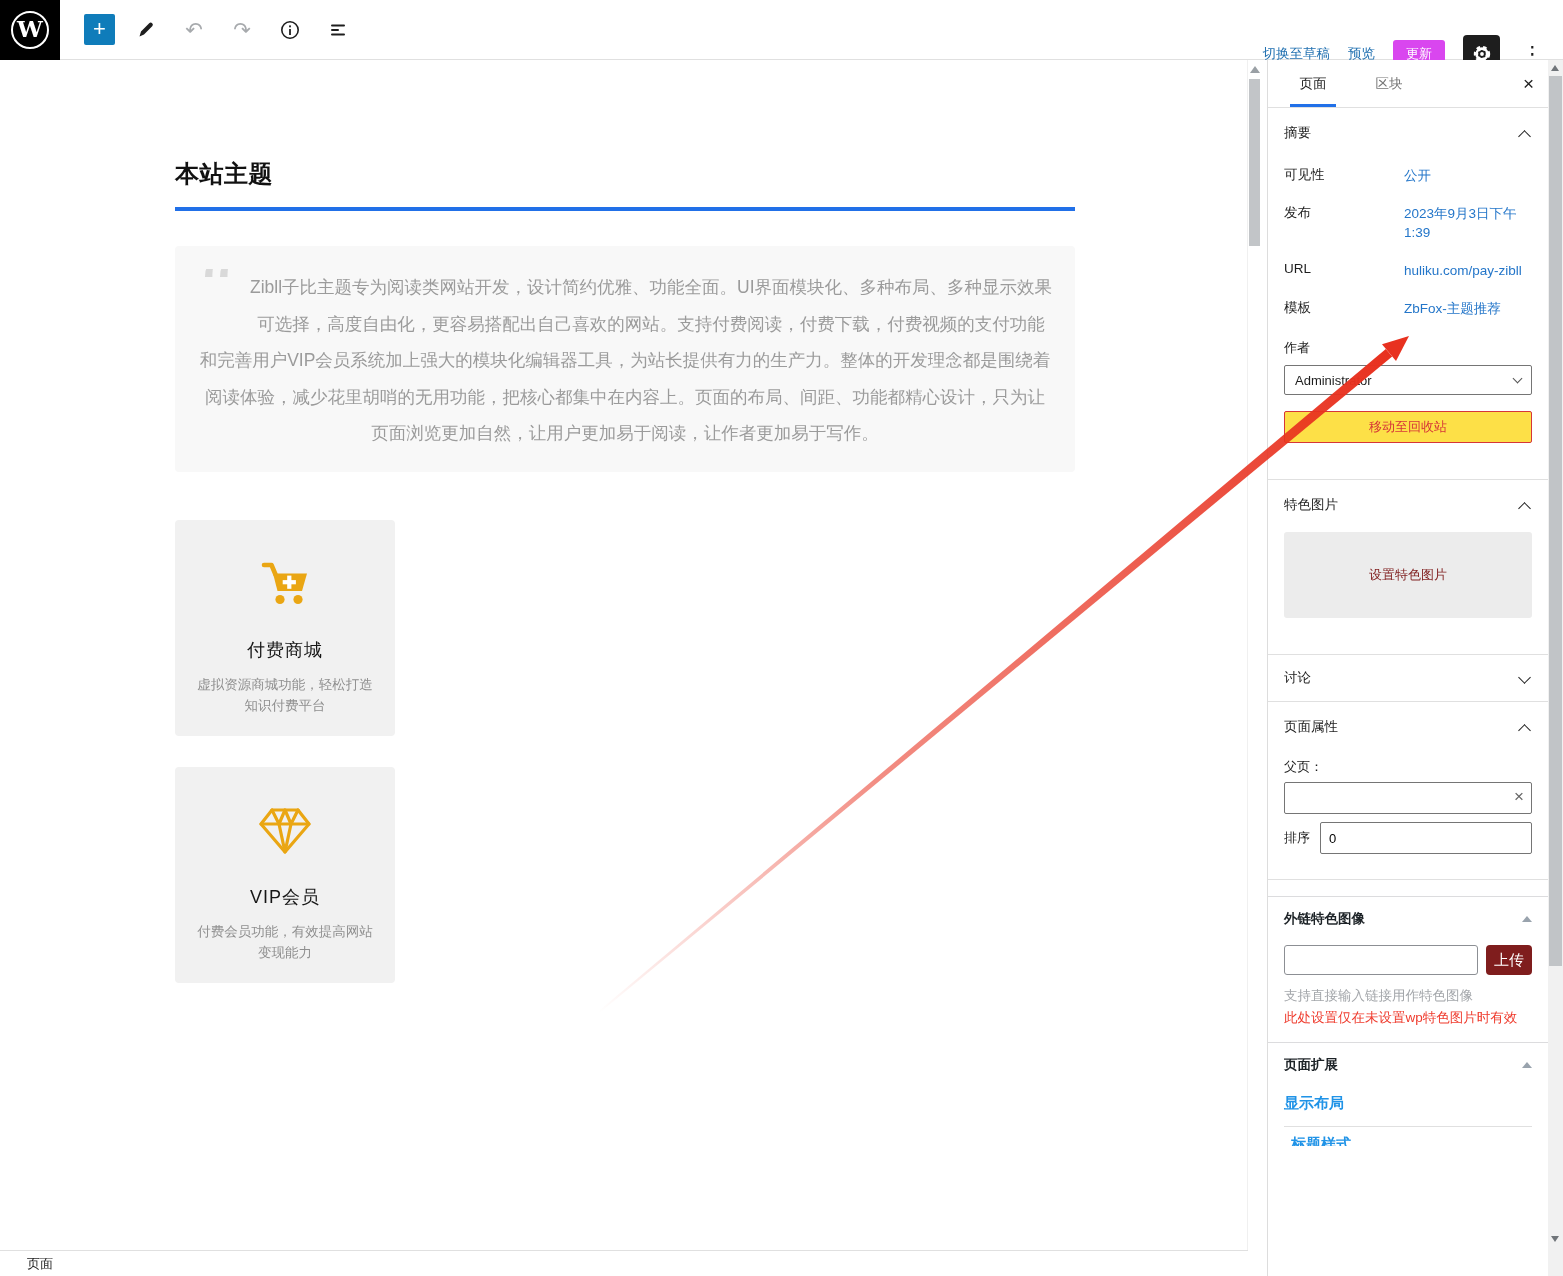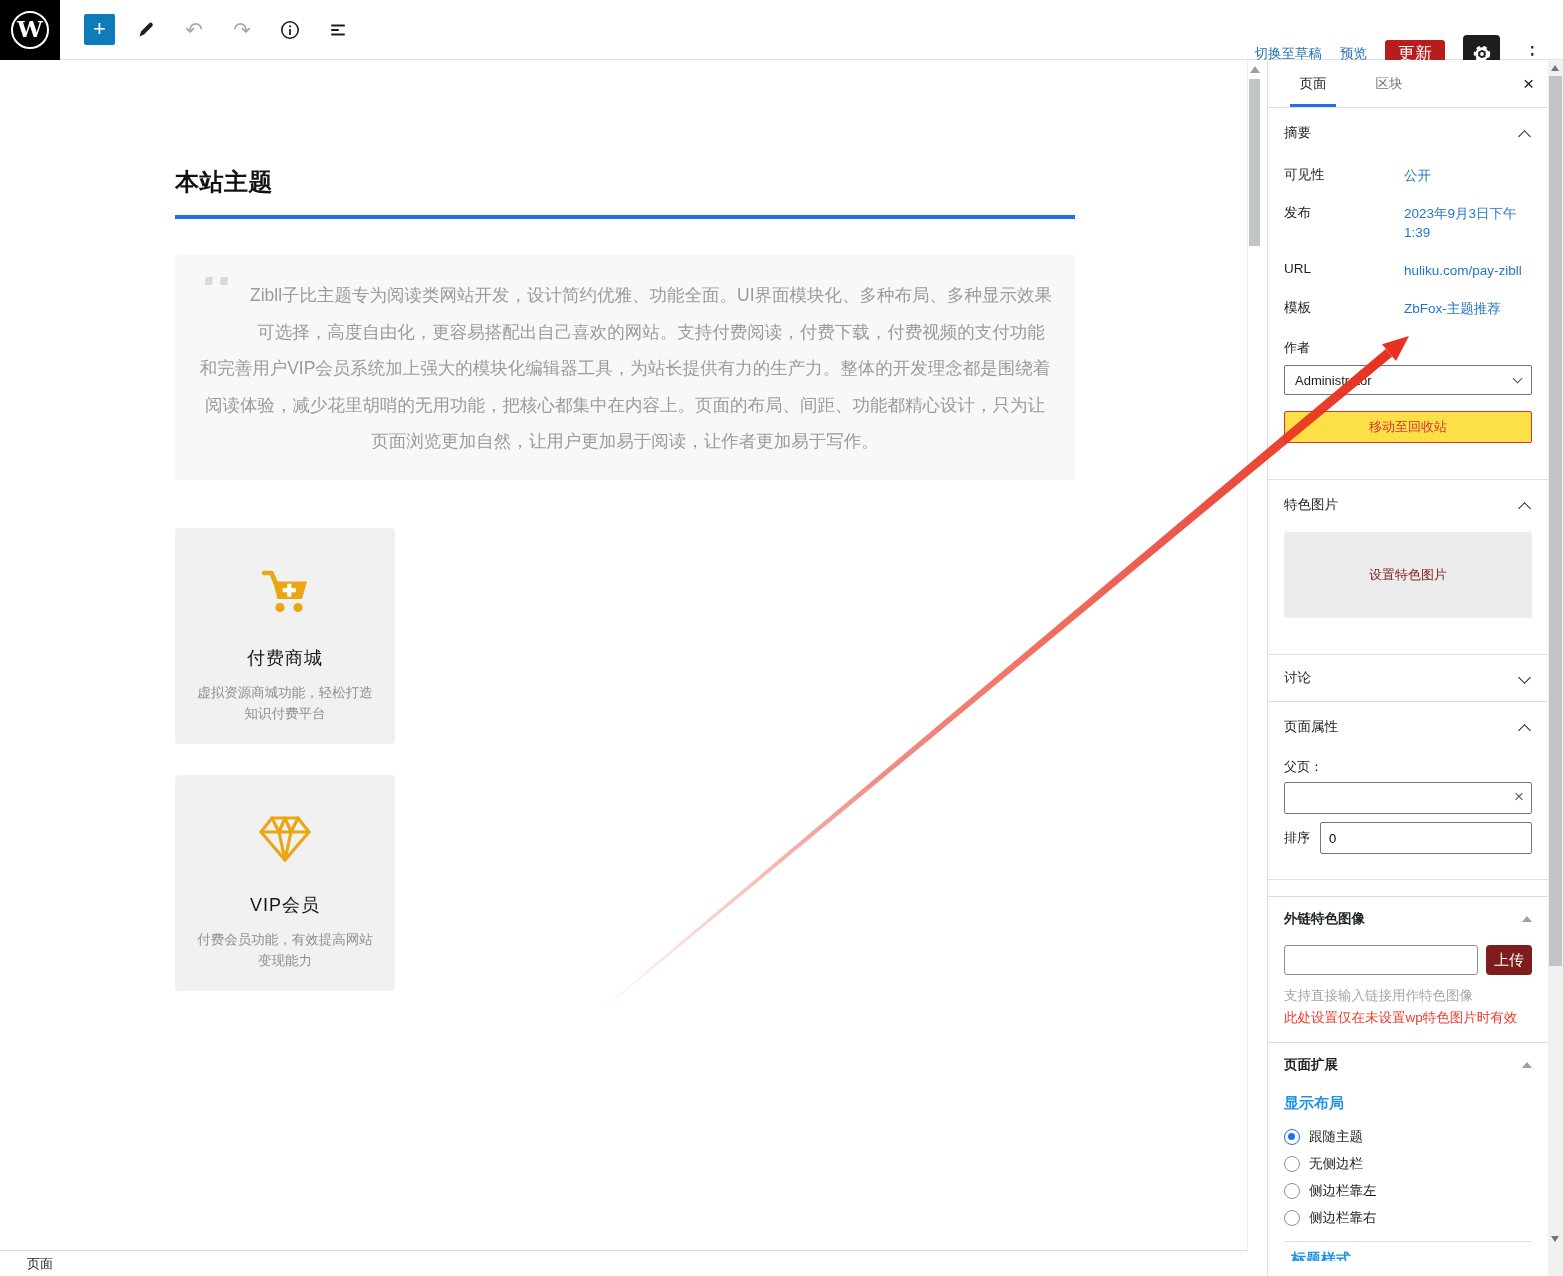--- a/index.html
+++ b/index.html
@@ -11,27 +11,27 @@
   .topbar { position:absolute; left:0; top:0; width:1563px; height:60px; background:#fff; border-bottom:1px solid #e0e0e0; display:flex; align-items:center; }
   .wp-logo-btn { width:60px; height:60px; background:#000; display:flex; align-items:center; justify-content:center; cursor:pointer; }
   .wp-ring { width:38px; height:38px; border:2.5px solid #fff; border-radius:50%; display:flex; align-items:center; justify-content:center; }
   .wp-w { color:#fff; font-family:"DejaVu Serif","Liberation Serif",serif; font-size:23px; font-weight:700; line-height:1; margin-top:-2px; }
   .tb-left { display:flex; align-items:center; gap:14px; margin-left:24px; }
   .add-btn { width:31px; height:31px; background:#0f7cba; border-radius:2px; color:#fff; font-size:22px; line-height:29px; text-align:center; cursor:pointer; }
   .tb-icon-btn { width:34px; height:34px; display:flex; align-items:center; justify-content:center; cursor:pointer; border-radius:2px; }
   .arrow-glyph { font-size:21px; color:#a7aaad; font-family:"DejaVu Sans",sans-serif; }
   .tb-right { margin-left:auto; display:flex; align-items:center; gap:18px; padding-right:16px;margin-top:48px; }
   .tb-link { color:#2271b1; font-size:13.5px; text-decoration:none; cursor:pointer; }
-  .update-btn { background:#b91c1c; color:#fff; font-size:17px; border:none; border-radius:3px; height:28px; padding:0 13px; cursor:pointer; }
+  .update-btn { background:#d946ef; color:#fff; font-size:13px; border:none; border-radius:3px; height:28px; padding:0 13px; cursor:pointer; }
   .gear-btn { width:37px; height:37px; background:#1e1e1e; border-radius:4px; display:flex; align-items:center; justify-content:center; cursor:pointer; }
   .ellipsis { font-size:21px; color:#1e1e1e; cursor:pointer; padding:0 4px; letter-spacing:0; }
 
   
   .canvas { position:absolute; left:0; top:60px; width:1247px; height:1190px; background:#fff; overflow:hidden; }
-  .content-col { position:absolute; left:175px; top:16px; width:900px; }
+  .content-col { position:absolute; left:175px; top:8px; width:900px; }
   .page-title { margin-top:90px; font-size:24px; font-weight:700; color:#111; letter-spacing:0.5px; }
   .blue-rule { margin-top:17px; height:4px; background:#2170e8; border:none; }
   .quote-block { margin-top:35px; background:#f8f8f8; border-radius:4px; padding:23px 22px 20px 22px; }
   .quote-mark { float:left; font-family:"DejaVu Serif","Liberation Serif",serif; font-size:78px; line-height:40px; color:#d9d9d9; width:52px; height:44px; overflow:hidden; }
   .quote-text { font-size:17.5px; line-height:36.5px; color:#9b9b9b; text-align:center; }
   .cards { margin-top:48px; }
   .card { width:220px; min-height:212px; background:#f1f1f1; border-radius:4px; margin-bottom:31px; text-align:center; padding:36px 18px 20px 18px; }
   .card-icon { height:56px; display:flex; align-items:center; justify-content:center; }
   .card-title { margin-top:26px; font-size:18px; color:#161616; letter-spacing:1px; }
   .card-desc { margin-top:12px; font-size:13.5px; line-height:21px; color:#8f8f8f; }
@@ -308,38 +308,20 @@
       <div class="ext-help">支持直接输入链接用作特色图像</div>
       <div class="ext-warn">此处设置仅在未设置wp特色图片时有效</div>
     </div>
 
     <div class="metabox mb-pageext">
       <div class="mb-head">
         <span class="mb-title">页面扩展</span>
         <span class="mb-tri"></span>
       </div>
       <div class="layout-heading">显示布局</div>
-      <div class="radio-list">
-        <div class="radio-row">
-          <span class="radio-dot checked"></span>
-          <span class="radio-label">跟随主题</span>
-        </div>
-        <div class="radio-row">
-          <span class="radio-dot"></span>
-          <span class="radio-label">无侧边栏</span>
-        </div>
-        <div class="radio-row">
-          <span class="radio-dot"></span>
-          <span class="radio-label">侧边栏靠左</span>
-        </div>
-        <div class="radio-row">
-          <span class="radio-dot"></span>
-          <span class="radio-label">侧边栏靠右</span>
-        </div>
-      </div>
       <hr class="ext-divider">
       <div class="next-section-clip">
         <span class="next-section">标题样式</span>
       </div>
     </div>
   </div>
 
   <div class="side-scrollbar">
     <div class="side-up"></div>
     <div class="side-thumb"></div>

